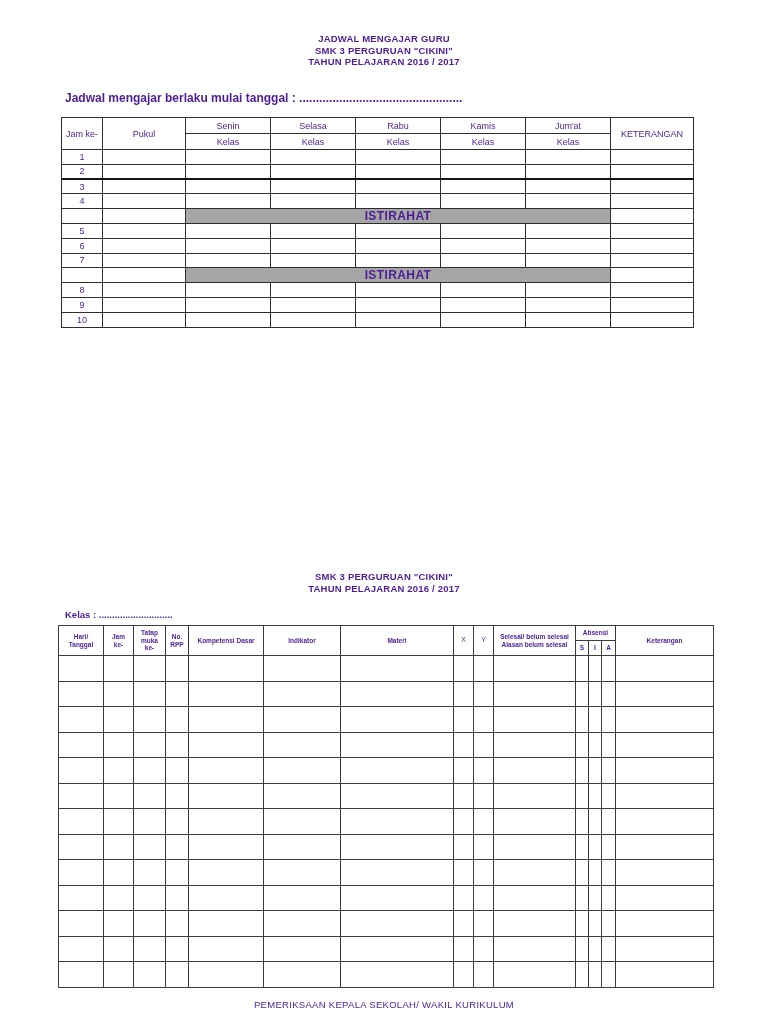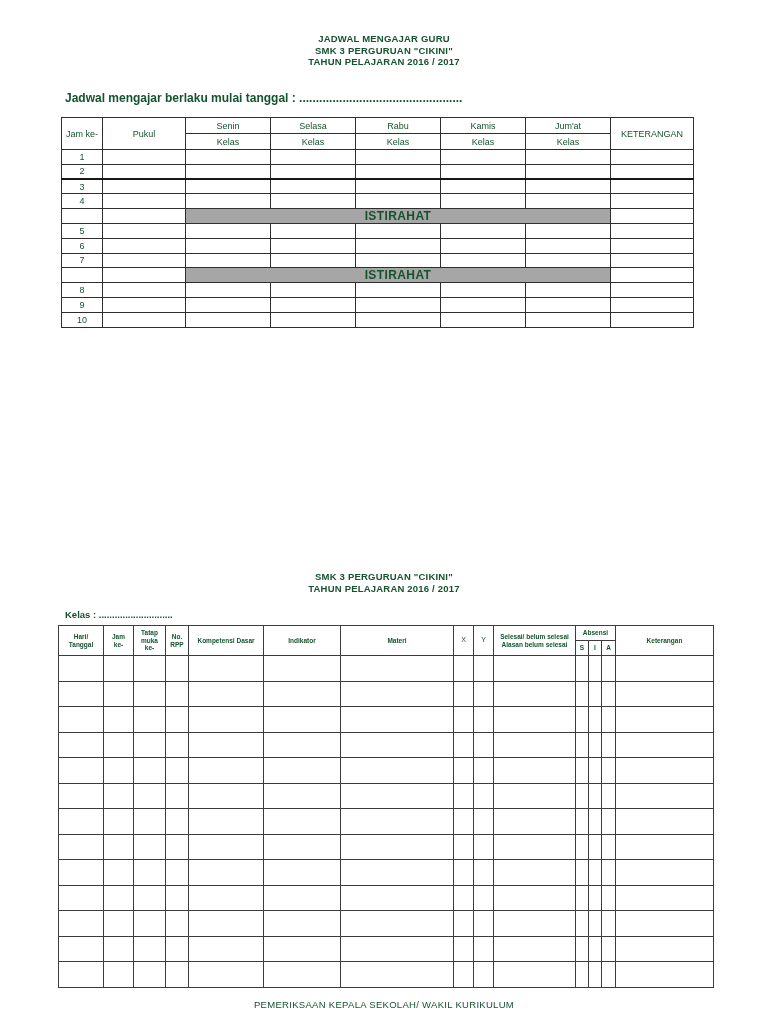--- a/index.html
+++ b/index.html
@@ -1,19 +1,19 @@
 <!DOCTYPE html>
 <html><head>
 <meta charset="utf-8">
 <style>
   * { margin:0; padding:0; box-sizing:border-box; }
   html,body { background:#ffffff; }
   .page {
     position:relative; width:768px; height:1024px; background:#ffffff;
-    font-family:"Liberation Sans", sans-serif; color:#14532d; overflow:hidden;
+    font-family:"Liberation Sans", sans-serif; color:#4c1d95; overflow:hidden;
   }
   .doc-title {
     position:absolute; top:33px; left:0; width:768px; text-align:center;
     font-size:9.5px; font-weight:bold; line-height:11.5px; letter-spacing:.2px;
   }
   .date-line { position:absolute; left:65px; top:91px; font-size:12px; font-weight:bold; }
   .agenda-title { position:absolute; top:456px; left:0; width:768px; text-align:center; font-size:9.5px; font-weight:bold; letter-spacing:.2px; }
   .doc-title2 { position:absolute; top:571px; left:0; width:768px; text-align:center; font-size:9.5px; font-weight:bold; line-height:11.5px; letter-spacing:.2px; }
   .kelas-line { position:absolute; left:65px; top:609px; font-size:9.5px; font-weight:bold; }
   .footer-line { position:absolute; top:999px; left:0; width:768px; text-align:center; font-size:9.5px; letter-spacing:.3px; }

